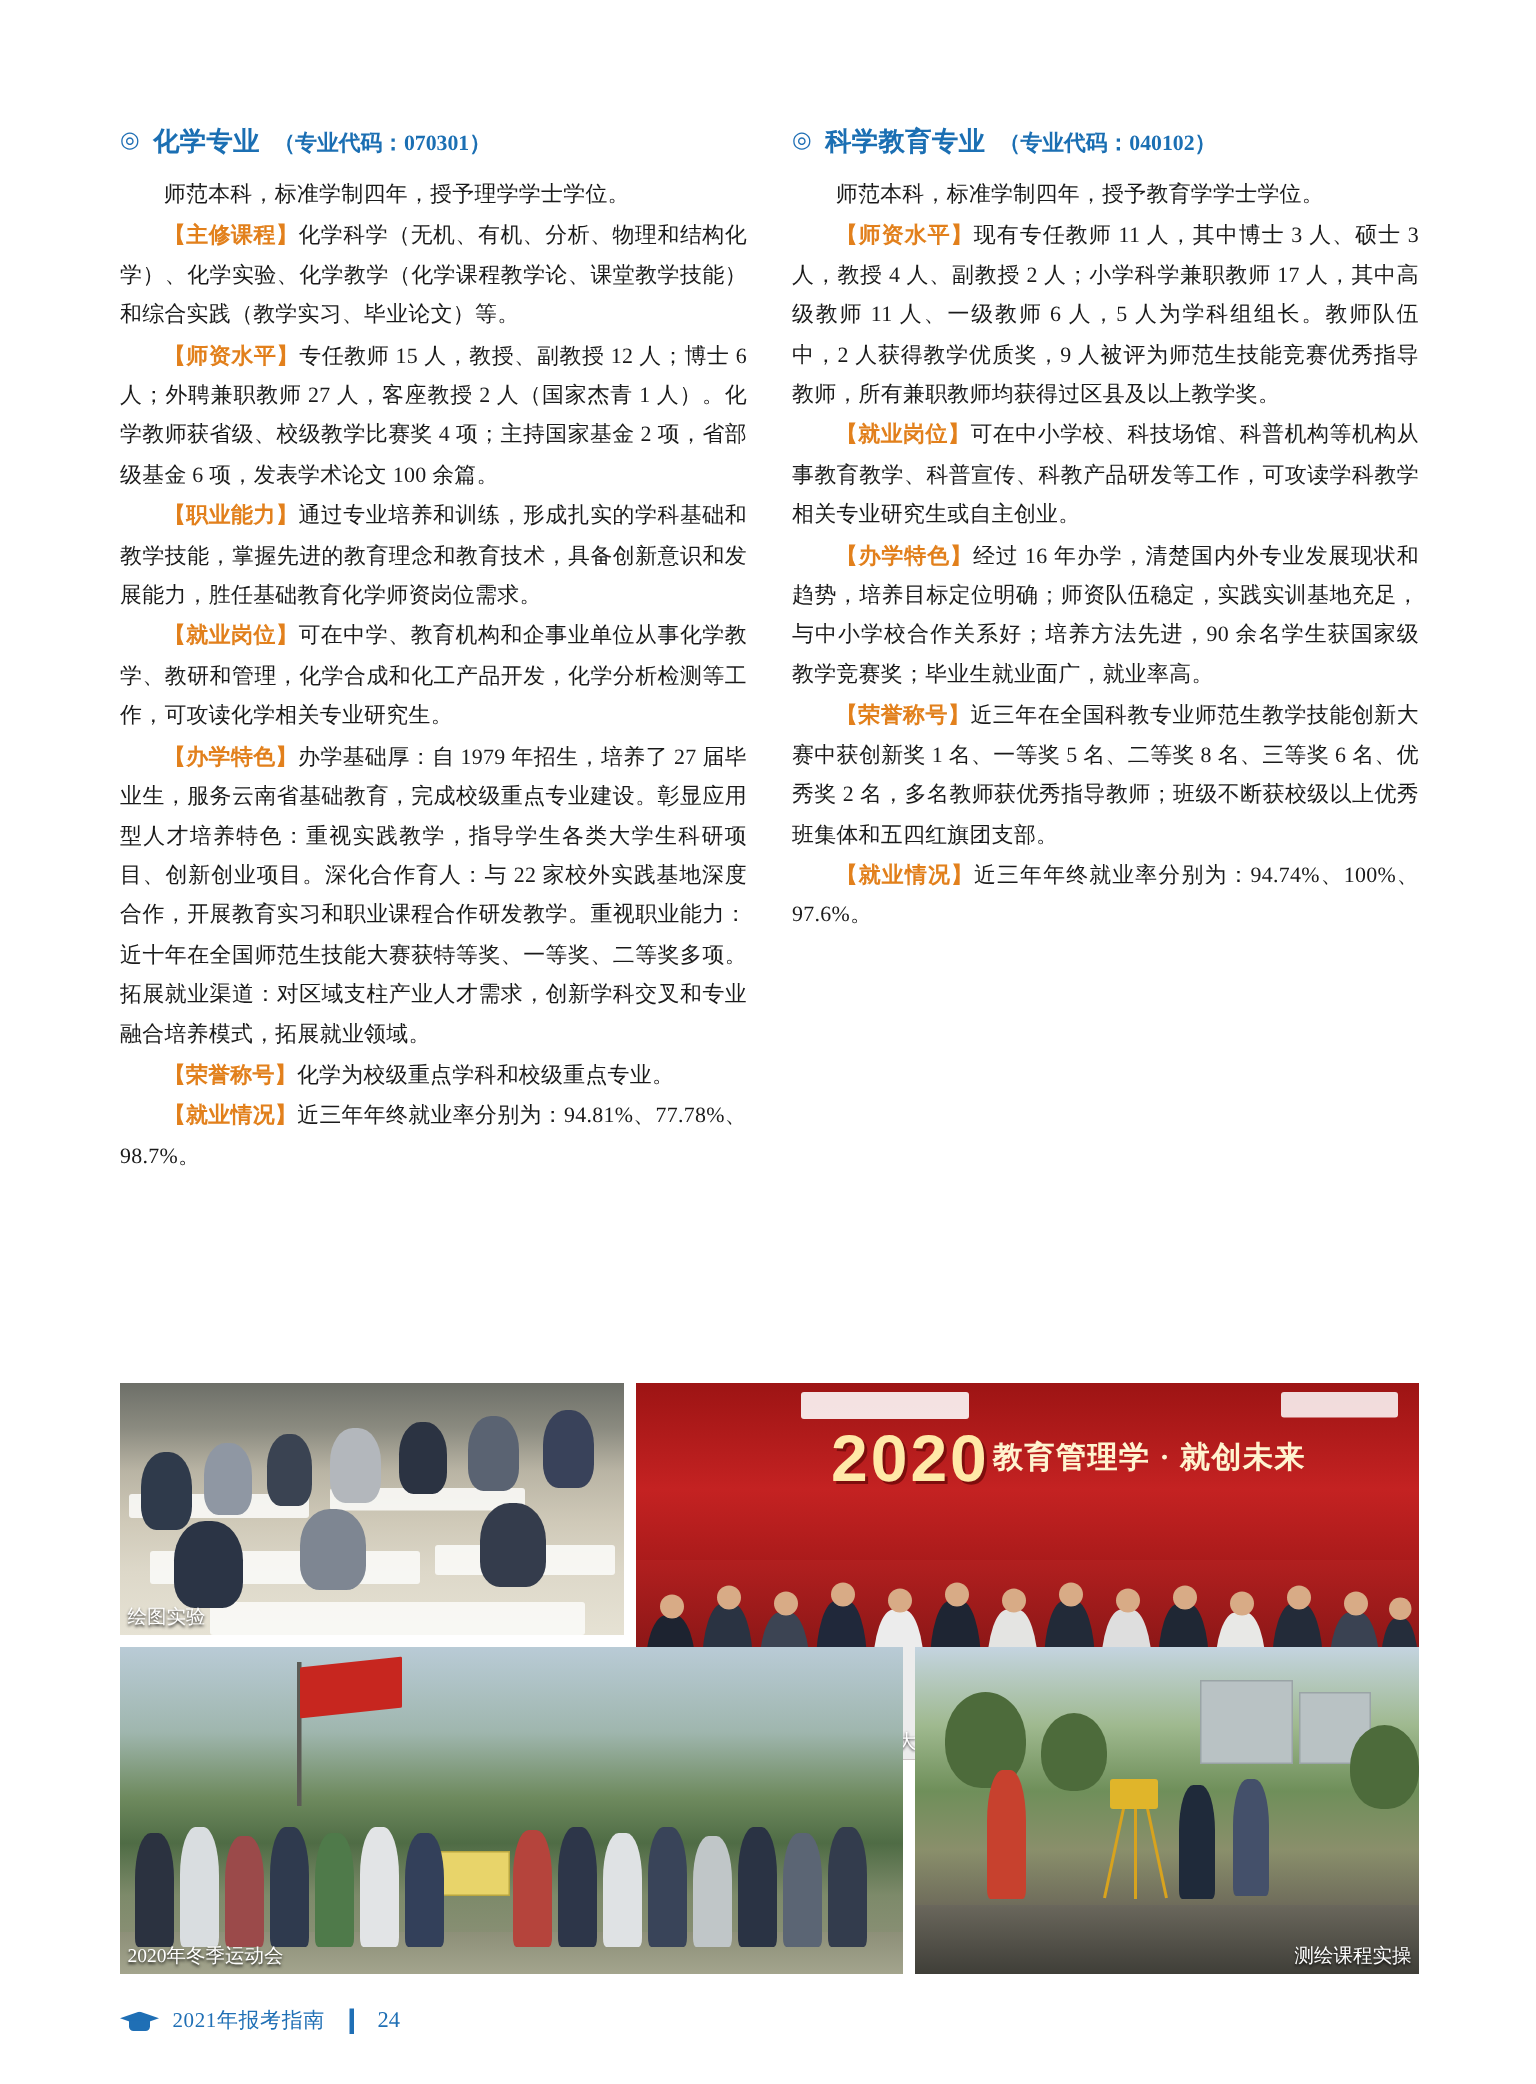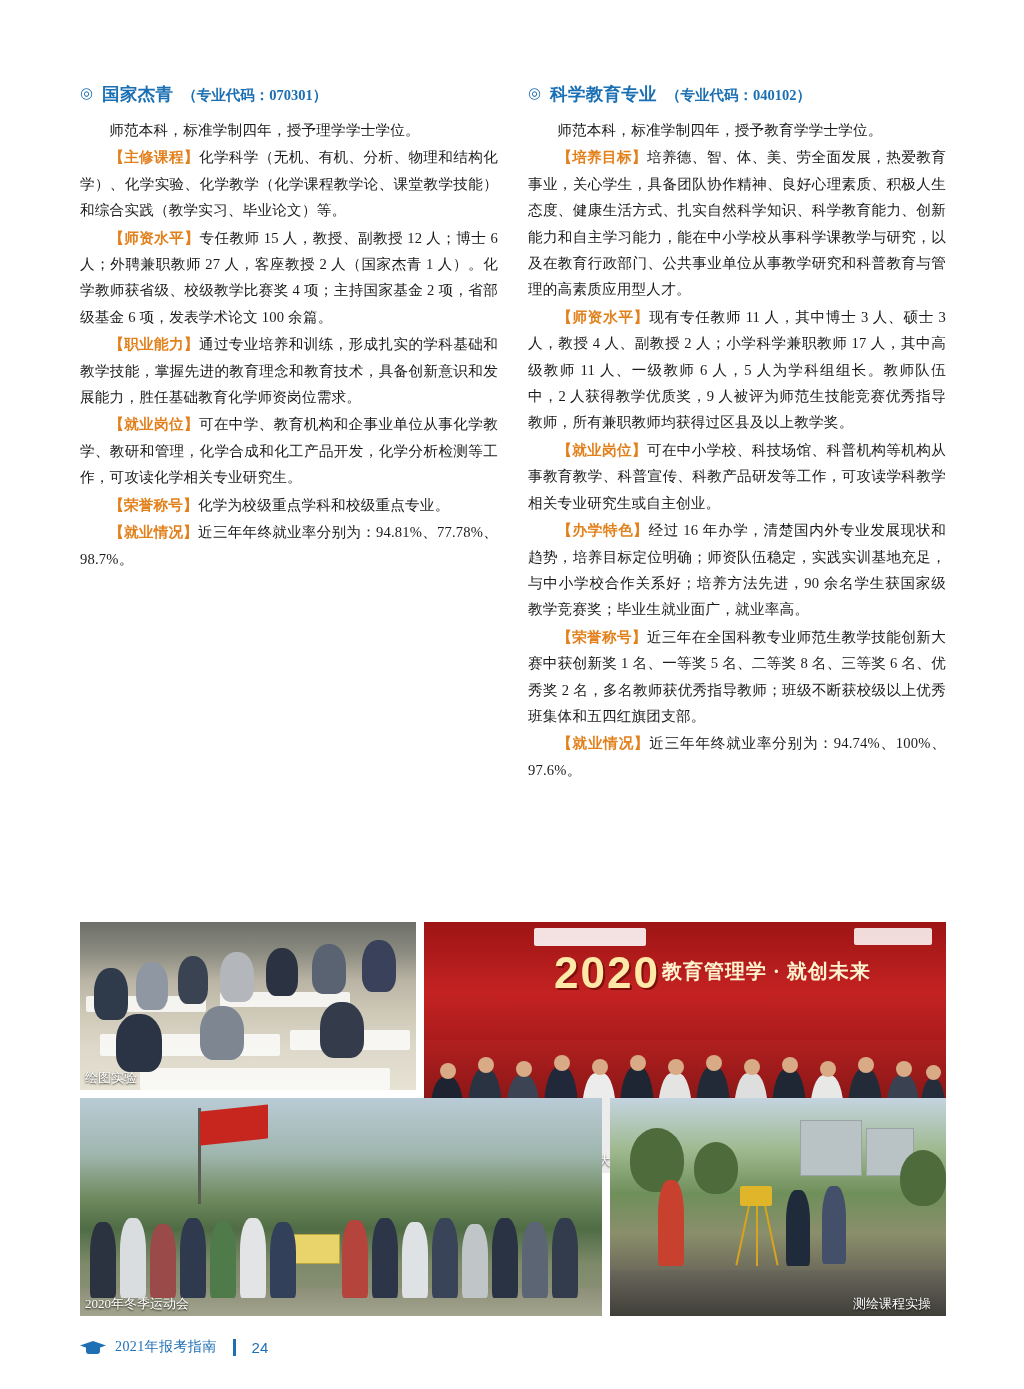--- a/index.html
+++ b/index.html
@@ -87,21 +87,21 @@
   .cap {
     position: absolute;
     bottom: 3px;
     font-size: 13px;
     color: #ffffff;
     font-family: "Liberation Serif", "DejaVu Serif", serif;
     text-shadow: 0 1px 2px rgba(0,0,0,0.85);
     white-space: nowrap;
   }
   .cap.left { left: 5px; }
-  .cap.right { right: 15px; }
+  .cap.right { right: 5px; }
 
   
   #photo1 { left: 0; top: 0; width: 336px; height: 168px; }
   #photo1 .sky {
     position: absolute; left: 0; top: 0; width: 100%; height: 100%;
     background:
       linear-gradient(180deg, #6d6f68 0%, #8b8b80 18%, #b9b4a4 35%, #cfc9b8 55%, #ddd8c9 75%, #e6e2d4 100%);
   }
   #photo1 .desk {
     position: absolute; background: rgba(250,250,248,0.88); border-radius: 2px;
@@ -229,56 +229,56 @@
   }
   .footer-sep {
     width: 3px;
     height: 17px;
     background: #1f6fb5;
     margin: 0 7px;
   }
   .footer-page {
     font-size: 15px;
     color: #1f6fb5;
-    font-family: Liberation Sans, sans-serif;
+    font-family: Liberation Serif, serif;
     text-align: right;
   }
 </style>
 </head>
 <body>
 
 <div class="page">
 
   <div class="columns">
 
     <div class="col">
       <div class="maj-head">
         <span class="maj-bullet">◎</span>
-        <span class="maj-title">国家杰青</span>
+        <span class="maj-title">化学专业</span>
         <span class="maj-code">（专业代码：070301）</span>
       </div>
 
       <p class="para indent"><span>师范本科，标准学制四年，授予理学学士学位。</span></p>
       <p class="para indent"><span class="tag">【主修课程】</span><span>化学科学（无机、有机、分析、物理和结构化学）、化学实验、化学教学（化学课程教学论、课堂教学技能）和综合实践（教学实习、毕业论文）等。</span></p>
       <p class="para indent"><span class="tag">【师资水平】</span><span>专任教师 15 人，教授、副教授 12 人；博士 6 人；外聘兼职教师 27 人，客座教授 2 人（国家杰青 1 人）。化学教师获省级、校级教学比赛奖 4 项；主持国家基金 2 项，省部级基金 6 项，发表学术论文 100 余篇。</span></p>
       <p class="para indent"><span class="tag">【职业能力】</span><span>通过专业培养和训练，形成扎实的学科基础和教学技能，掌握先进的教育理念和教育技术，具备创新意识和发展能力，胜任基础教育化学师资岗位需求。</span></p>
       <p class="para indent"><span class="tag">【就业岗位】</span><span>可在中学、教育机构和企事业单位从事化学教学、教研和管理，化学合成和化工产品开发，化学分析检测等工作，可攻读化学相关专业研究生。</span></p>
+      <p class="para indent"><span class="tag">【办学特色】</span><span>办学基础厚：自 1979 年招生，培养了 27 届毕业生，服务云南省基础教育，完成校级重点专业建设。彰显应用型人才培养特色：重视实践教学，指导学生各类大学生科研项目、创新创业项目。深化合作育人：与 22 家校外实践基地深度合作，开展教育实习和职业课程合作研发教学。重视职业能力：近十年在全国师范生技能大赛获特等奖、一等奖、二等奖多项。拓展就业渠道：对区域支柱产业人才需求，创新学科交叉和专业融合培养模式，拓展就业领域。</span></p>
       <p class="para indent"><span class="tag">【荣誉称号】</span><span>化学为校级重点学科和校级重点专业。</span></p>
       <p class="para indent"><span class="tag">【就业情况】</span><span>近三年年终就业率分别为：94.81%、77.78%、98.7%。</span></p>
     </div>
 
     <div class="col">
       <div class="maj-head">
         <span class="maj-bullet">◎</span>
         <span class="maj-title">科学教育专业</span>
         <span class="maj-code">（专业代码：040102）</span>
       </div>
 
       <p class="para indent"><span>师范本科，标准学制四年，授予教育学学士学位。</span></p>
-      <p class="para indent"><span class="tag">【培养目标】</span><span>培养德、智、体、美、劳全面发展，热爱教育事业，关心学生，具备团队协作精神、良好心理素质、积极人生态度、健康生活方式、扎实自然科学知识、科学教育能力、创新能力和自主学习能力，能在中小学校从事科学课教学与研究，以及在教育行政部门、公共事业单位从事教学研究和科普教育与管理的高素质应用型人才。</span></p>
       <p class="para indent"><span class="tag">【师资水平】</span><span>现有专任教师 11 人，其中博士 3 人、硕士 3 人，教授 4 人、副教授 2 人；小学科学兼职教师 17 人，其中高级教师 11 人、一级教师 6 人，5 人为学科组组长。教师队伍中，2 人获得教学优质奖，9 人被评为师范生技能竞赛优秀指导教师，所有兼职教师均获得过区县及以上教学奖。</span></p>
       <p class="para indent"><span class="tag">【就业岗位】</span><span>可在中小学校、科技场馆、科普机构等机构从事教育教学、科普宣传、科教产品研发等工作，可攻读学科教学相关专业研究生或自主创业。</span></p>
       <p class="para indent"><span class="tag">【办学特色】</span><span>经过 16 年办学，清楚国内外专业发展现状和趋势，培养目标定位明确；师资队伍稳定，实践实训基地充足，与中小学校合作关系好；培养方法先进，90 余名学生获国家级教学竞赛奖；毕业生就业面广，就业率高。</span></p>
       <p class="para indent"><span class="tag">【荣誉称号】</span><span>近三年在全国科教专业师范生教学技能创新大赛中获创新奖 1 名、一等奖 5 名、二等奖 8 名、三等奖 6 名、优秀奖 2 名，多名教师获优秀指导教师；班级不断获校级以上优秀班集体和五四红旗团支部。</span></p>
       <p class="para indent"><span class="tag">【就业情况】</span><span>近三年年终就业率分别为：94.74%、100%、97.6%。</span></p>
     </div>
   </div>
 
   <div class="photos">
 

